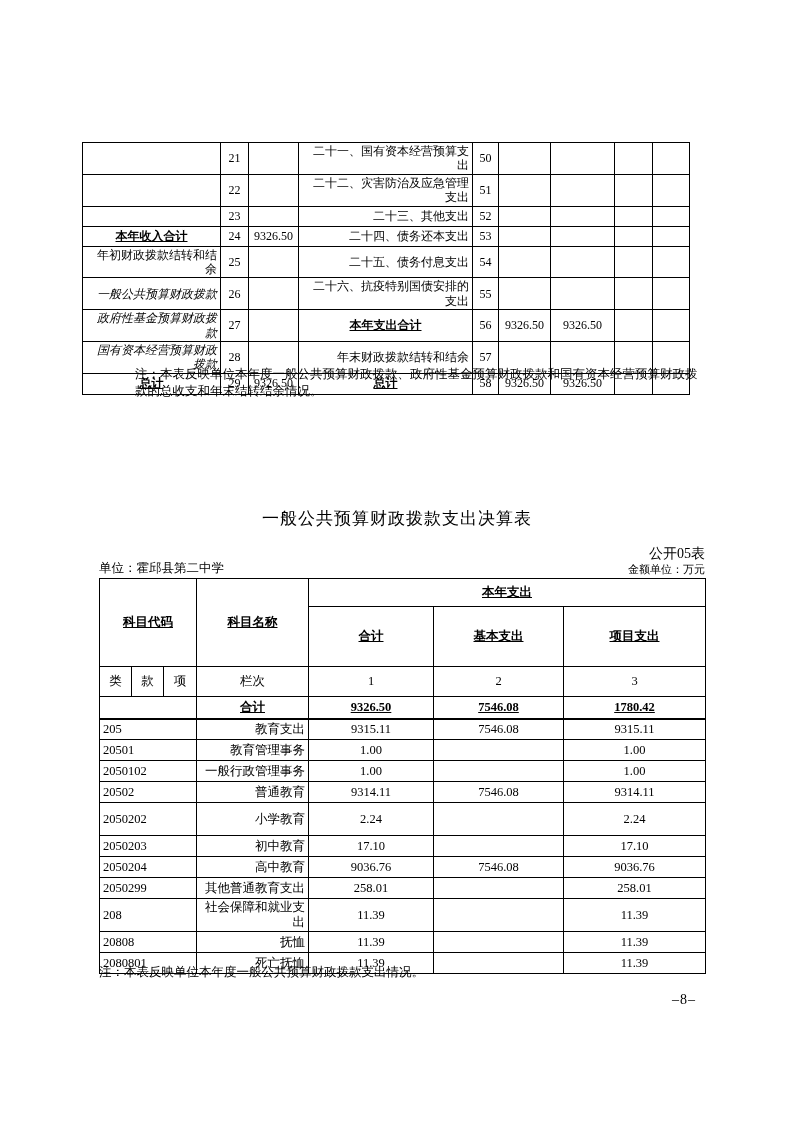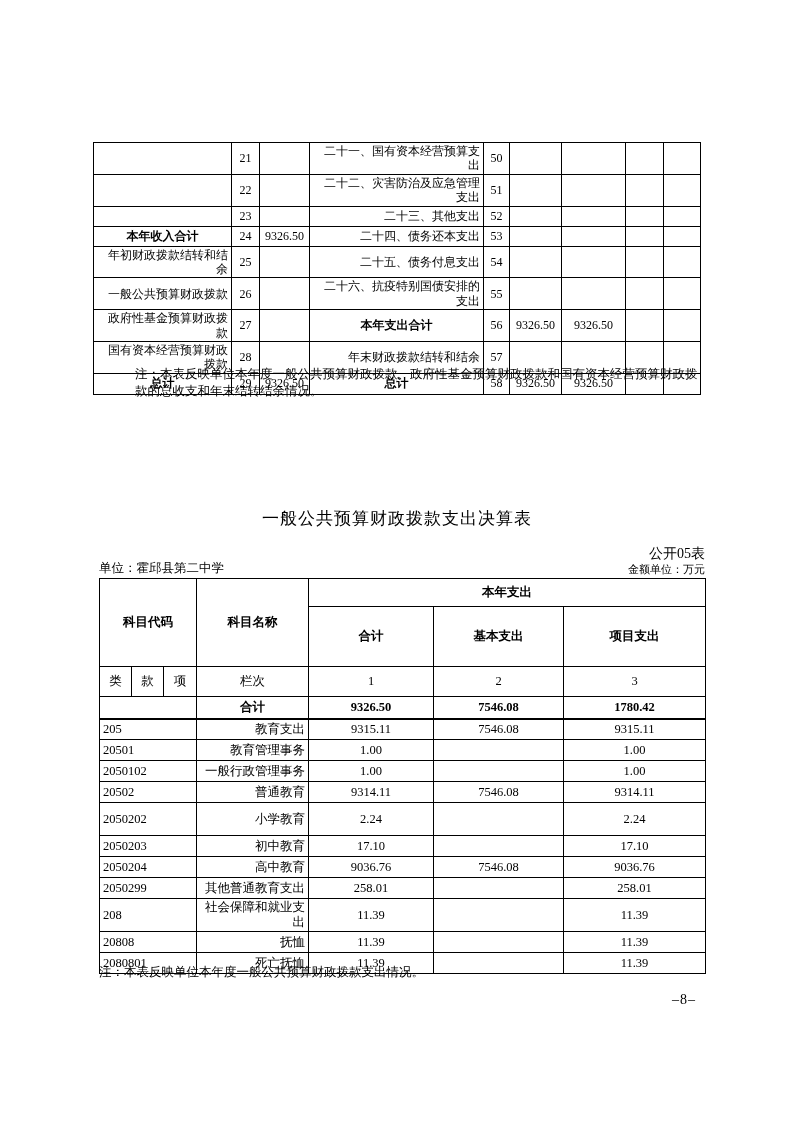--- a/index.html
+++ b/index.html
@@ -8,24 +8,24 @@
     position:relative; width:794px; height:1122px; background:#ffffff;
     font-family:"Liberation Serif","DejaVu Serif",serif; color:#000000; overflow:hidden;
   }
   table { border-collapse:collapse; table-layout:fixed; }
   td {
     border:1px solid #000; font-size:12px; vertical-align:middle;
     padding:1px 3px; line-height:1.2; word-break:break-all; overflow:hidden;
   }
   td.c { text-align:center; }
   td.l { text-align:right; }
-  td.b { font-weight:bold; }
-  td.ind { padding-left:9px; }
-
-  .t1 { position:absolute; left:93px; top:142px; width:607px; }
+  td.b { font-weight:bold;text-decoration:underline; }
+  td.ind { padding-left:9px;font-style:italic; }
+
+  .t1 { position:absolute; left:82px; top:142px; width:607px; }
   .t2 { position:absolute; left:99px; top:578px; width:607px; }
   .t2 td { font-size:12.5px; }
   .t2 tr.total-row td { border-bottom:2px solid #000; font-weight:bold; }
   .t2 td.code { text-align:left; padding-left:3px;margin-left:48px; }
 
   .note1 {
     position:absolute; left:99px; top:366px; width:610px;
     font-size:12.5px; line-height:1.35; text-align:left;padding-left:36px;
   }
   .title {

